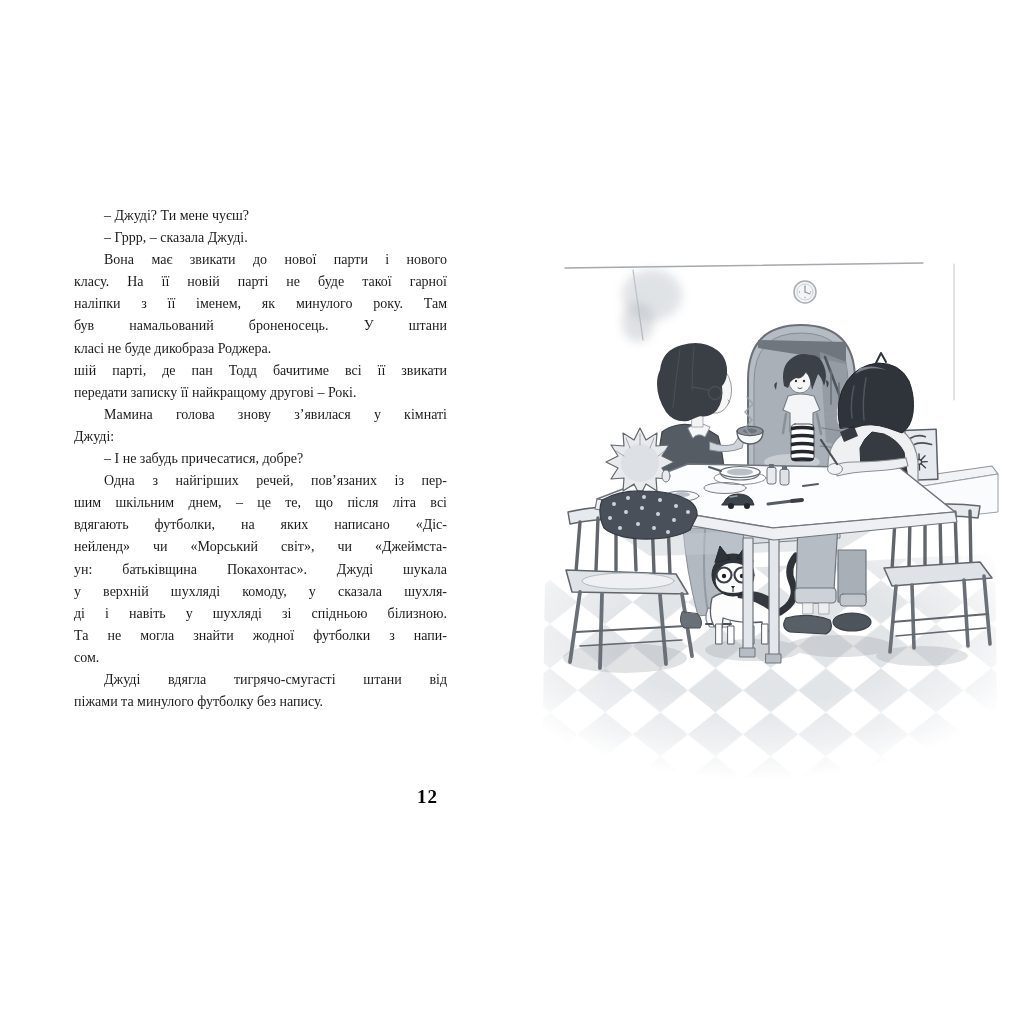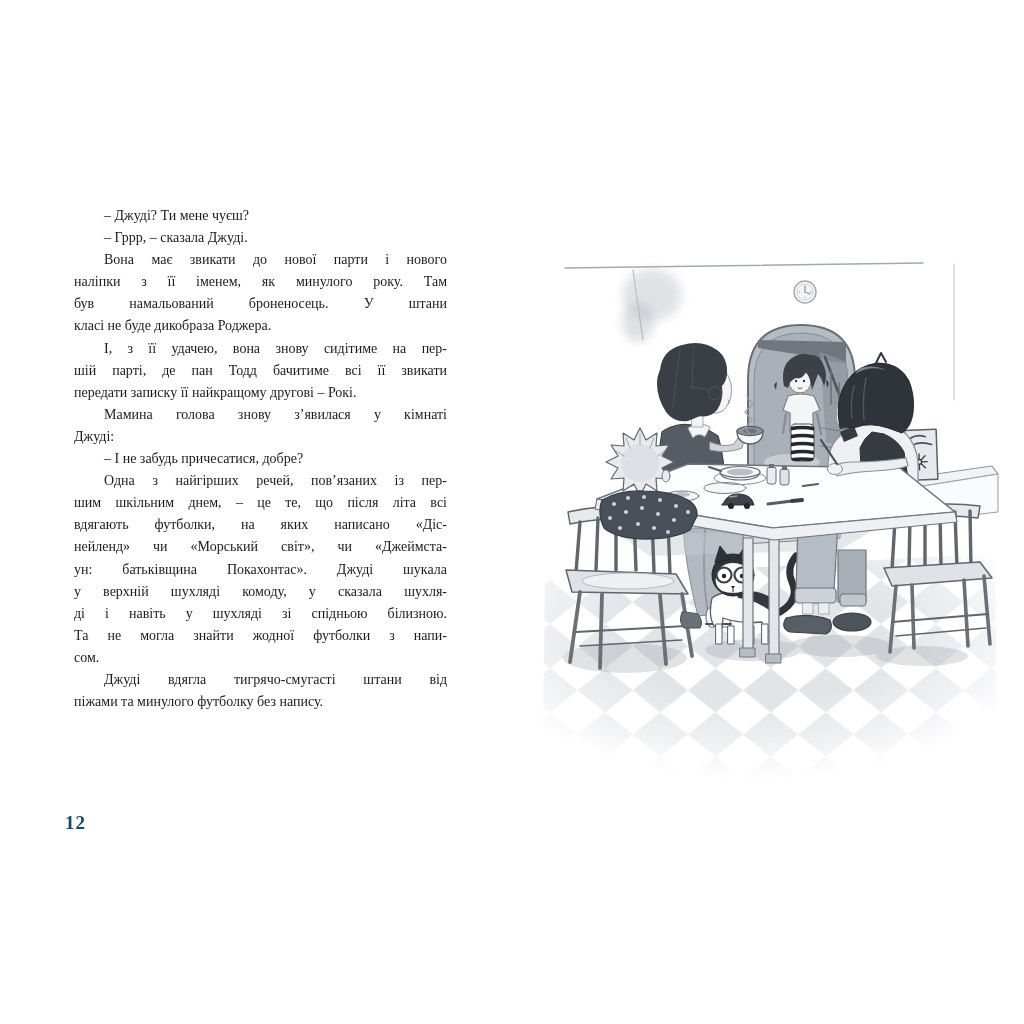--- a/index.html
+++ b/index.html
@@ -3,37 +3,37 @@
 <meta charset="utf-8">
 <style>
   html,body{margin:0;padding:0;background:#ffffff;}
   .page{position:relative;width:1024px;height:1024px;background:#ffffff;overflow:hidden;
         font-family:"Liberation Serif","DejaVu Serif",serif;}
   .text-col{position:absolute;left:74px;top:205px;width:373px;color:#1b1b1d;
             font-weight:400;font-size:14px;line-height:22.1px;}
   .ln{min-height:22.1px;}
   .j{text-align:justify;text-align-last:justify;}
   .ind{text-indent:30px;}
-  .page-num{position:absolute;left:65px;top:786px;width:373px;text-align:left;
-            color:#0c4a6e;font-weight:600;font-size:19px;letter-spacing:1px;margin-top:26px;}
+  .page-num{position:absolute;left:65px;top:786px;width:373px;text-align:right;
+            color:#000000;font-weight:600;font-size:19px;letter-spacing:1px;}
   .illu{position:absolute;left:540px;top:250px;}
 </style>
 </head>
 <body>
 
 <div class="page">
 
   <div class="text-col">
     <div class="ln ind">– Джуді? Ти мене чуєш?</div>
     <div class="ln ind">– Гррр, – сказала Джуді.</div>
     <div class="ln ind j">Вона має звикати до нової парти і нового</div>
+    <div class="ln j">класу. На її новій парті не буде такої гарної</div>
     <div class="ln j">наліпки з її іменем, як минулого року. Там</div>
     <div class="ln j">був намальований броненосець. У штани</div>
     <div class="ln">класі не буде дикобраза Роджера.</div>
-    <div class="ln ind j">І, з її удачею, вона знову сидітиме на пер-</div>
     <div class="ln j">шій парті, де пан Тодд бачитиме всі її звикати</div>
     <div class="ln">передати записку її найкращому другові – Рокі.</div>
     <div class="ln ind j">Мамина голова знову з’явилася у кімнаті</div>
     <div class="ln">Джуді:</div>
     <div class="ln ind">– І не забудь причесатися, добре?</div>
     <div class="ln ind j">Одна з найгірших речей, пов’язаних із пер-</div>
     <div class="ln j">шим шкільним днем, – це те, що після літа всі</div>
     <div class="ln j">вдягають футболки, на яких написано «Діс-</div>
     <div class="ln j">нейленд» чи «Морський світ», чи «Джеймста-</div>
     <div class="ln j">ун: батьківщина Покахонтас». Джуді шукала</div>

